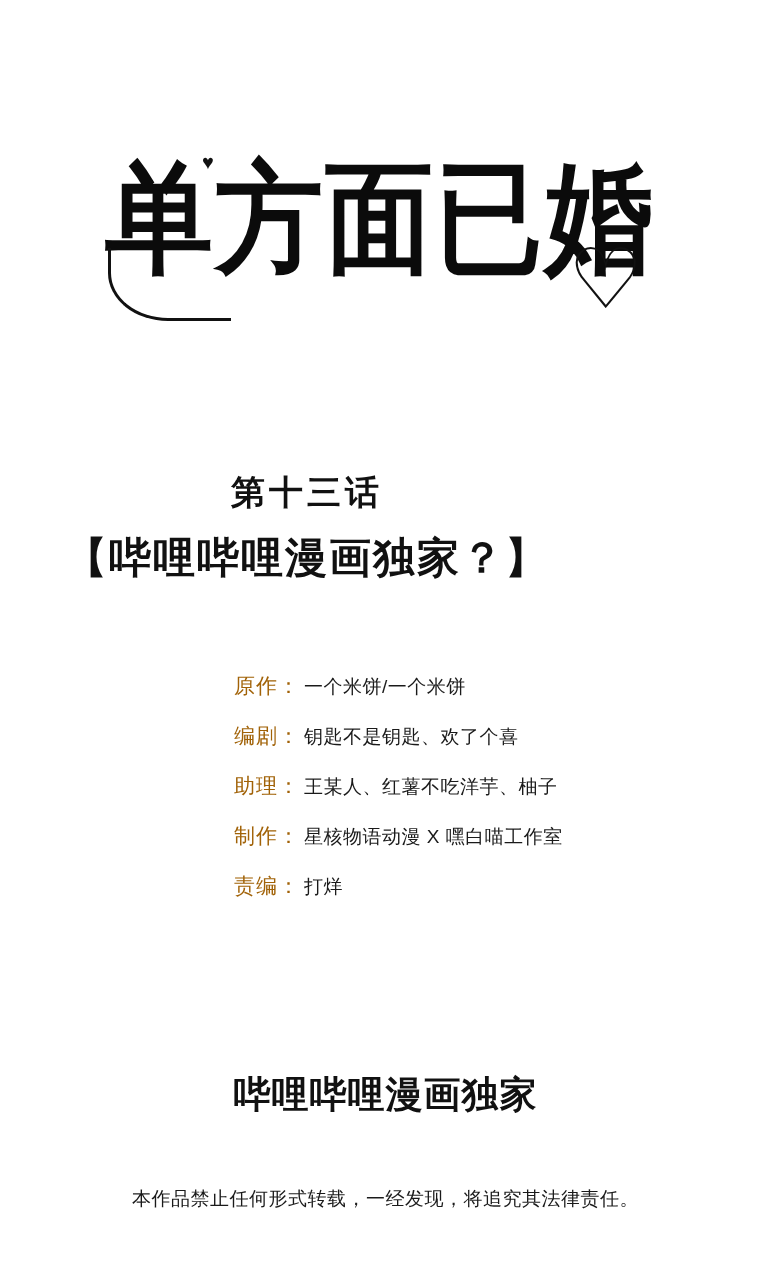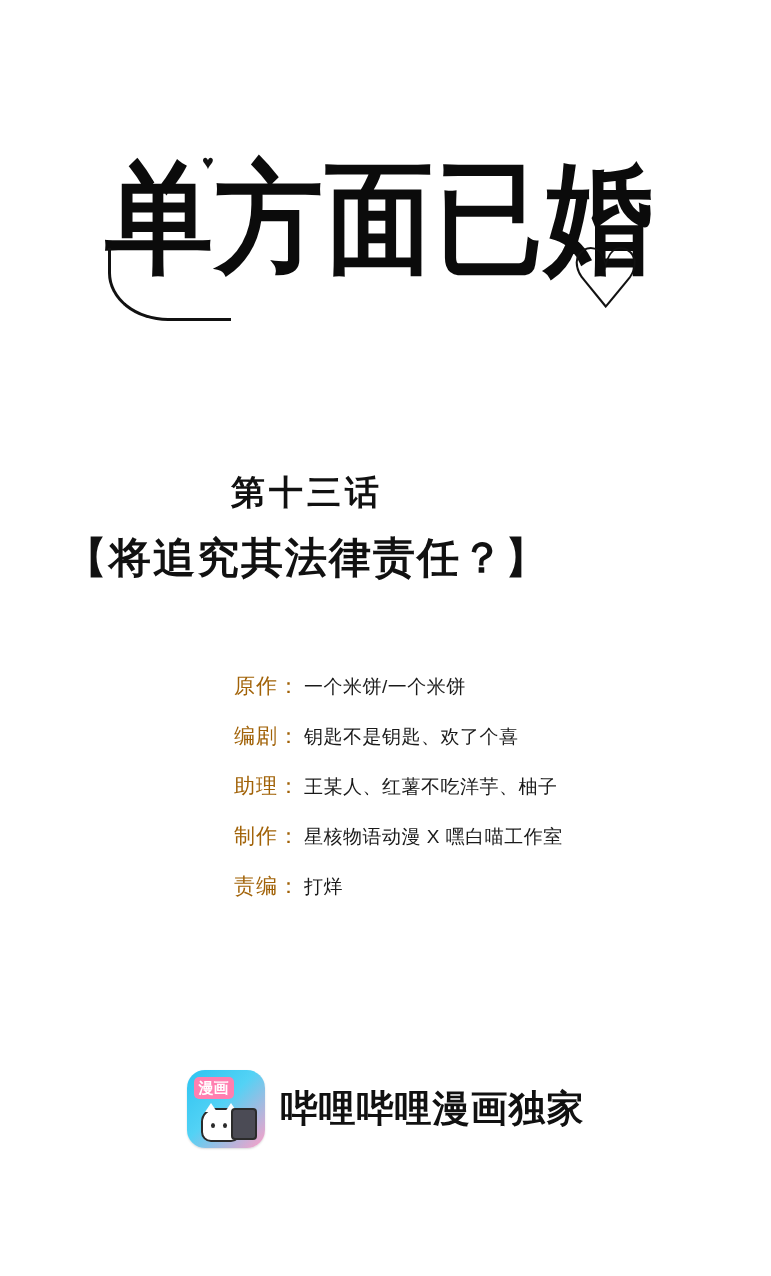--- a/index.html
+++ b/index.html
@@ -231,21 +231,21 @@
 
   <div class="logo-area">
     <div class="logo-deco-heart">♥</div>
     <div class="logo-title">单方面已婚</div>
     <div class="logo-swash-left"></div>
     <div class="logo-swash-right">♡</div>
   </div>
 
   <div class="chapter">
     <div class="chapter-number">第十三话</div>
-    <div class="chapter-title">【将追究其法律责任？】</div>
+    <div class="chapter-title">【哔哩哔哩漫画独家？】</div>
   </div>
 
   <div class="credits">
     <div class="credit-row">
       <span class="credit-label">原作：</span>
       <span class="credit-value">一个米饼/一个米饼</span>
     </div>
     <div class="credit-row">
       <span class="credit-label">编剧：</span>
       <span class="credit-value">钥匙不是钥匙、欢了个喜</span>
@@ -258,24 +258,18 @@
       <span class="credit-label">制作：</span>
       <span class="credit-value">星核物语动漫 X 嘿白喵工作室</span>
     </div>
     <div class="credit-row">
       <span class="credit-label">责编：</span>
       <span class="credit-value">打烊</span>
     </div>
   </div>
 
   <div class="brand">
-    <div class="brand-logo">
-      <div class="badge">漫画</div>
-      <div class="cat"></div>
-      <div class="eye-l"></div>
-      <div class="eye-r"></div>
-      <div class="tablet"></div>
-    </div>
     <div class="brand-text">哔哩哔哩漫画独家</div>
   </div>
 
+  <div class="disclaimer">本作品禁止任何形式转载，一经发现，将追究其法律责任。</div>
 
 </div>
 
 </body></html>

